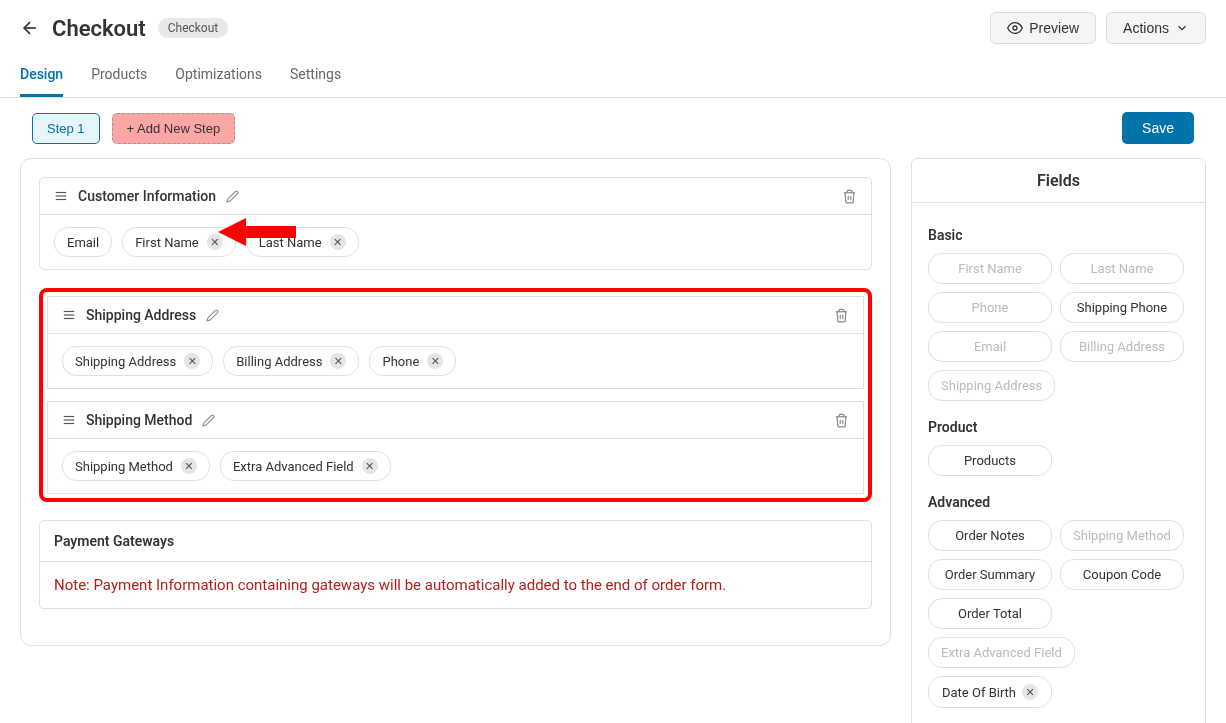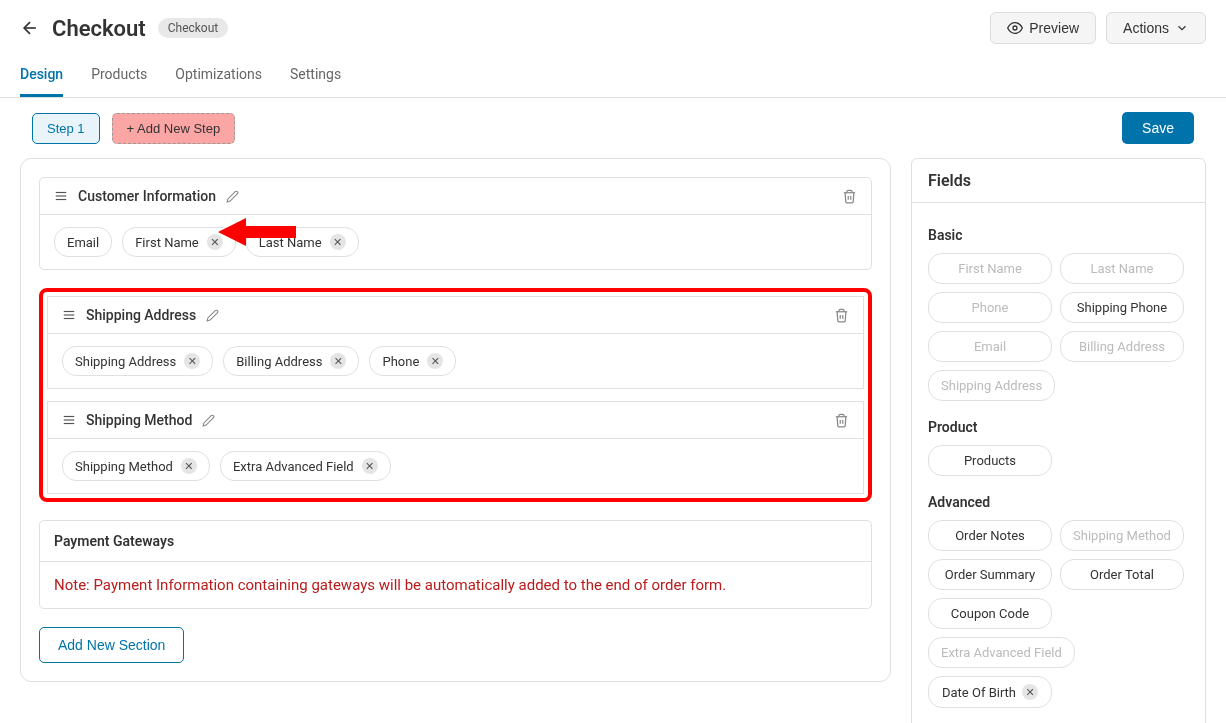--- a/index.html
+++ b/index.html
@@ -19,21 +19,21 @@
     .toolbar { display: flex; align-items: center; padding: 14px 32px; gap: 12px; }
     .step-btn { padding: 7px 14px; border: 1px solid #0073aa; background: #e8f4fa; color: #0073aa; border-radius: 5px; cursor: pointer; font-size: 13px; }
     .add-step-btn { padding: 7px 14px; border: 1.5px dashed #999; background: #fca5a5; color: #333; border-radius: 5px; cursor: pointer; font-size: 13px; }
     .save-btn { margin-left: auto; padding: 8px 20px; background: #0073aa; color: #fff; border: none; border-radius: 5px; cursor: pointer; font-size: 14px; font-weight: 500; }
     
     .arrow-annotation { position: absolute; left: 218px; top: 116px; pointer-events: none; }
     
     .layout { display: flex; gap: 20px; padding: 0 20px 20px 20px; align-items: flex-start; }
     .main-panel { flex: 1; border: 1px solid #e0e0e0; border-radius: 11px; padding: 18px; }
     .side-panel { width: 295px; border: 1px solid #e0e0e0; border-radius: 6px; }
-    .side-panel-title { font-size: 16px; font-weight: 600; padding: 12px 16px; border-bottom: 1px solid #e0e0e0; }
+    .side-panel-title { font-size: 16px; font-weight: 600; padding: 12px 16px; border-bottom: 1px solid #e0e0e0; text-align: center; }
     .side-content { padding: 14px 16px; }
     .side-heading { font-weight: 600; margin-bottom: 10px; margin-top: 6px; font-size: 14px; }
     .side-content > .side-heading:first-child { margin-top: 10px; }
     .field-grid { display: flex; flex-wrap: wrap; gap: 8px; margin-bottom: 18px; }
     .field-pill { border: 1px solid #e0e0e0; border-radius: 14px; padding: 7px 12px; font-size: 13px; min-width: 124px; text-align: center; cursor: pointer; background: #fff; display: inline-flex; align-items: center; justify-content: center; gap: 6px; }
     .field-pill.disabled { color: #bbb; cursor: default; }
     .field-pill .x { background: #e5e5e5; color: #555; border-radius: 50%; width: 16px; height: 16px; display: inline-flex; align-items: center; justify-content: center; font-size: 11px; }
     
     .section { border: 1px solid #e0e0e0; border-radius: 5px; margin-bottom: 18px; background: #fff; }
     .section-header { display: flex; align-items: center; padding: 10px 14px; border-bottom: 1px solid #e0e0e0; gap: 10px; }
@@ -225,21 +225,20 @@
             </span>
         </div>
       </div>
     </div>
 
     <div class="info-section">
       <div class="info-header">Payment Gateways</div>
       <div class="info-body">Note: Payment Information containing gateways will be automatically added to the end of order form.</div>
     </div>
 
-    <button class="add-section-btn">Add New Section</button>
   </div>
 
   <div class="side-panel">
     <div class="side-panel-title">Fields</div>
     <div class="side-content">
       <div class="side-heading">Basic</div>
       <div class="field-grid">
         <span class="field-pill disabled">First Name</span>
         <span class="field-pill disabled">Last Name</span>
         <span class="field-pill disabled">Phone</span>
@@ -252,22 +251,22 @@
       <div class="side-heading">Product</div>
       <div class="field-grid">
         <span class="field-pill">Products</span>
       </div>
 
       <div class="side-heading">Advanced</div>
       <div class="field-grid">
         <span class="field-pill">Order Notes</span>
         <span class="field-pill disabled">Shipping Method</span>
         <span class="field-pill">Order Summary</span>
+        <span class="field-pill">Coupon Code</span>
         <span class="field-pill">Order Total</span>
-        <span class="field-pill">Coupon Code</span>
         <span class="field-pill disabled">Extra Advanced Field</span>
         <span class="field-pill">
             <span>Date Of Birth</span>
             <span class="x">✕</span>
           </span>
       </div>
 
       <div class="side-heading">Third Party Addon Field</div>
     </div>
   </div>

